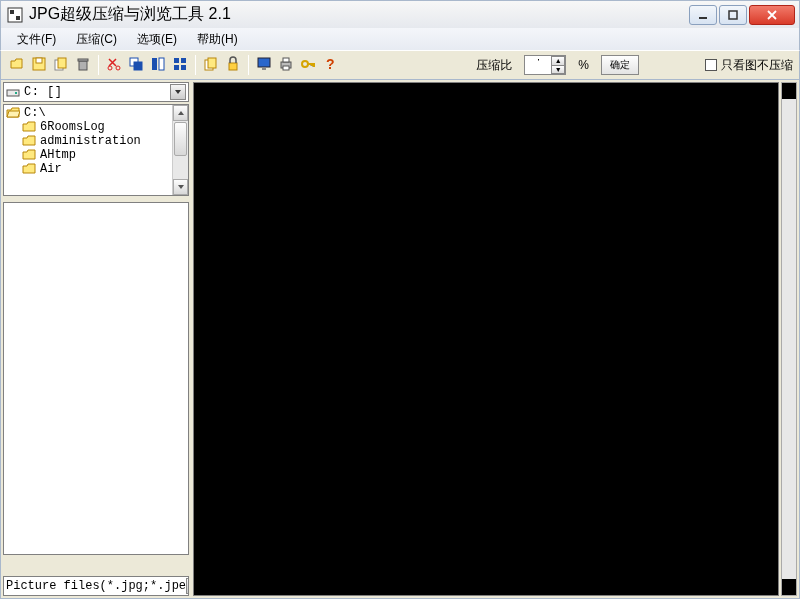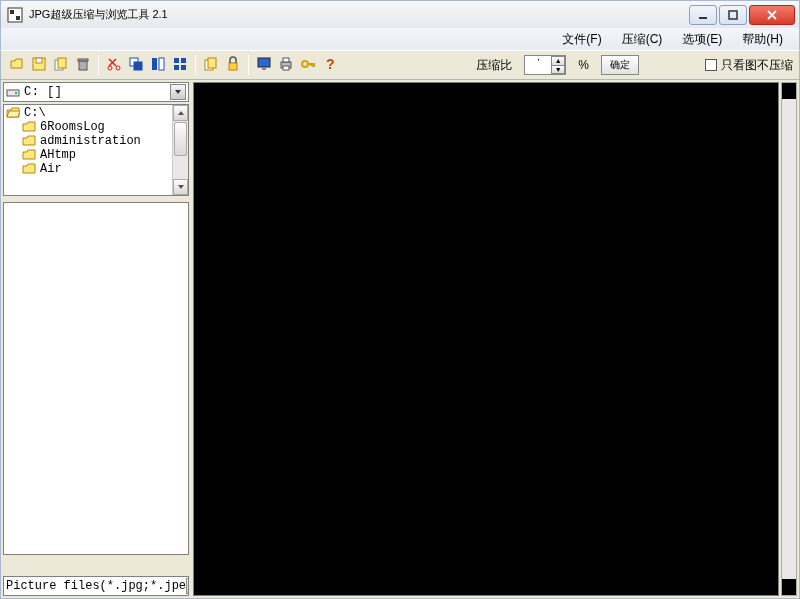--- a/index.html
+++ b/index.html
@@ -6,36 +6,35 @@
   html, body { margin:0; padding:0; font-family: "MS Shell Dlg", Tahoma, sans-serif; font-size:12px; }
   body { width:800px; height:599px; background:#fff; overflow:hidden; }
 
   
   .titlebar {
     height:28px; display:flex; align-items:center;
     background:linear-gradient(#f7f7f7,#e6e9ee);
     border:1px solid #a9b8cc; border-bottom:none;
   }
   .titlebar .icon { width:16px; height:16px; margin:0 6px 0 6px; }
-  .titlebar .title { flex:1; color:#000; font-size:11px; }
+  .titlebar .title { flex:1; color:#000; font-size:16px; }
   .win-btns { display:flex; height:20px; margin-right:4px; }
   .win-btn {
     width:28px; height:20px; margin-left:2px; display:flex; align-items:center; justify-content:center;
     background:linear-gradient(#f2f6fb,#d7e3f2); border:1px solid #8aa0be; border-radius:3px;
   }
   .win-btn.close { background:linear-gradient(#f27a6a,#d93b2a); border-color:#b02418; color:#fff; width:46px; }
   .win-btn svg { display:block; }
 
   
   .menubar {
     height:22px; display:flex; align-items:center; padding:0 6px;
     background:linear-gradient(#f4f6fa,#e7ebf2);
     border-left:1px solid #a9b8cc; border-right:1px solid #a9b8cc;
     font-size:12px;
-    justify-content:flex-end;
   }
   .menubar .item { padding:2px 10px; }
 
   
   .toolbar {
     height:30px; display:flex; align-items:center; padding:0 6px;
     background:#ece9d8;
     border:1px solid #a9b8cc; border-top:1px solid #fff;
     gap:2px;
   }

